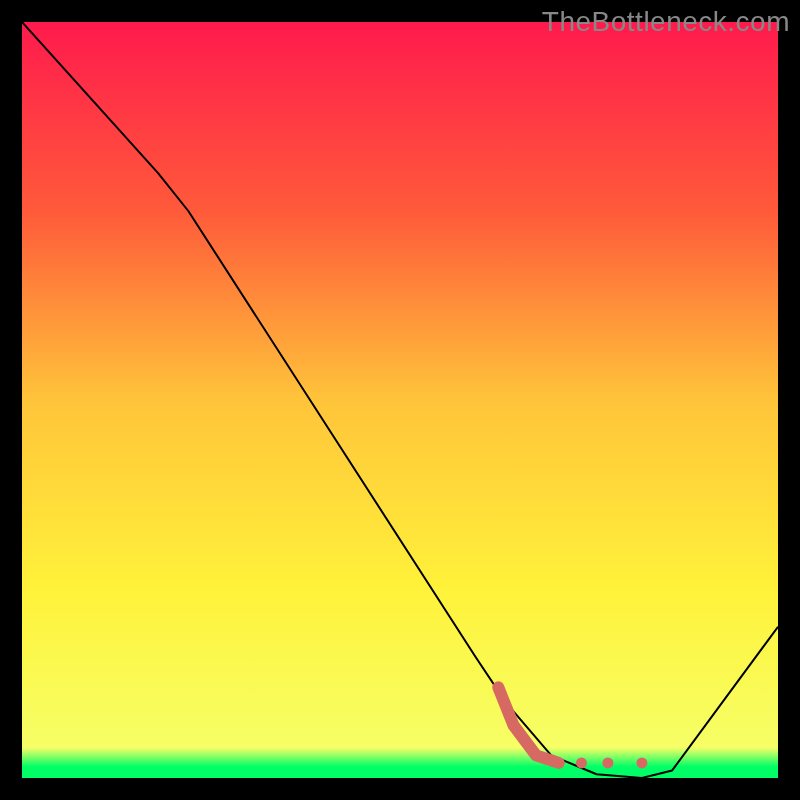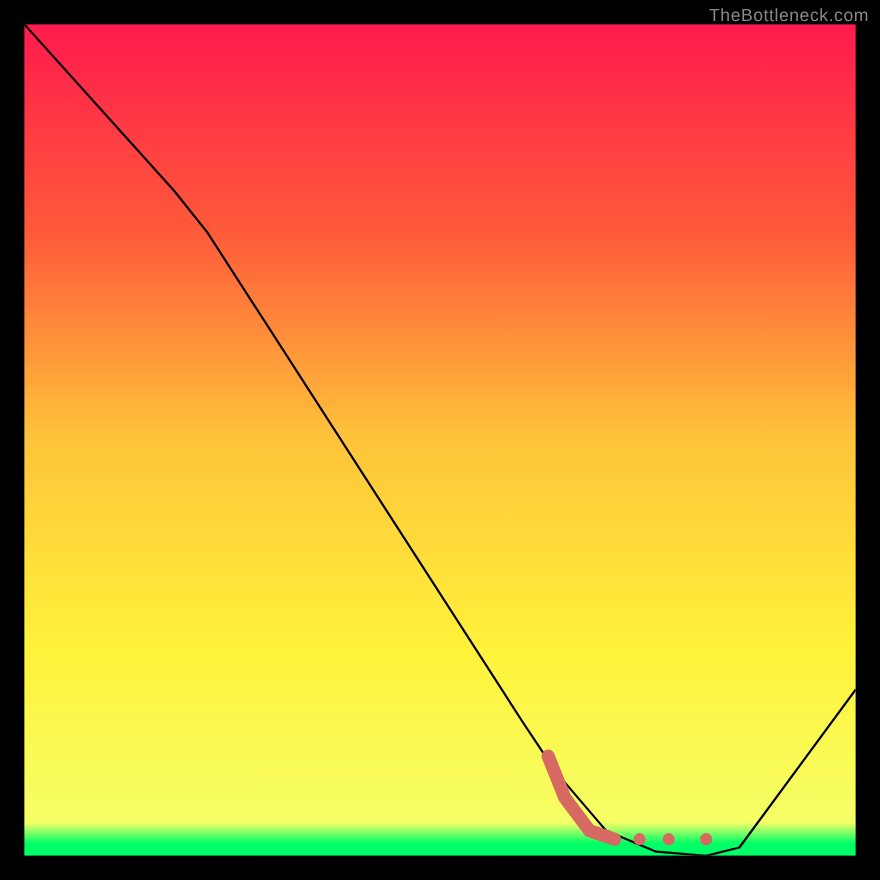--- a/index.html
+++ b/index.html
@@ -9,21 +9,21 @@
     background: #000;
     position: relative;
     overflow: hidden;
   }
   .watermark {
     position: absolute;
     top: 6px;
     right: 10px;
     color: #888;
     font-family: Arial, sans-serif;
-    font-size: 16px;
+    font-size: 28px;
     letter-spacing: 0.5px;
     z-index: 10;
   }
   .plot {
     position: absolute;
     left: 22px;
     top: 22px;
     width: 756px;
     height: 756px;
   }

